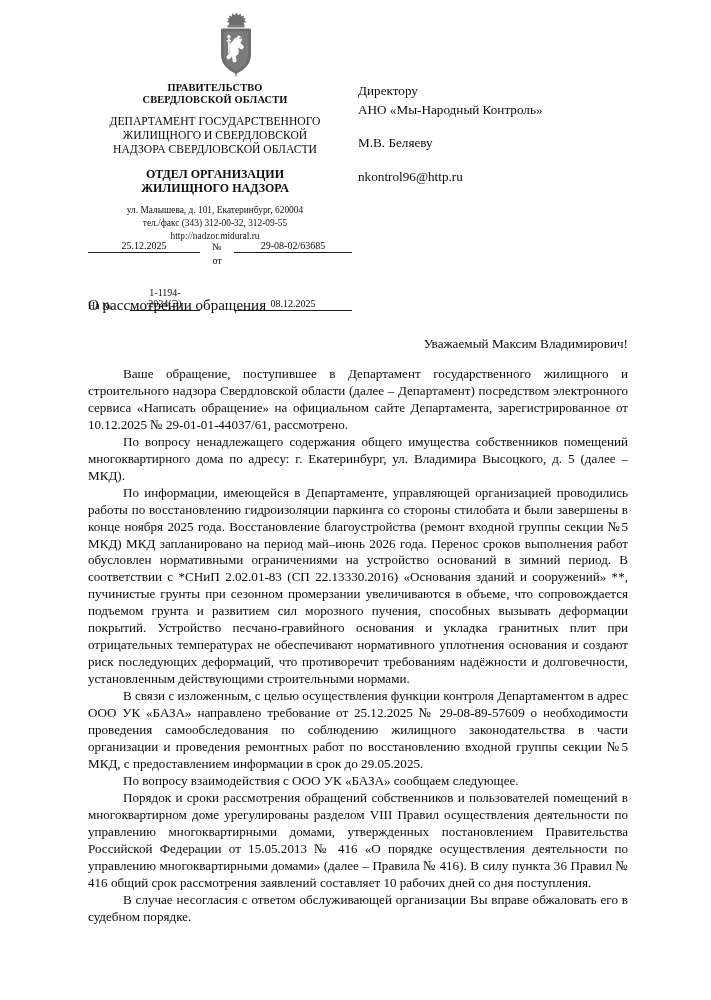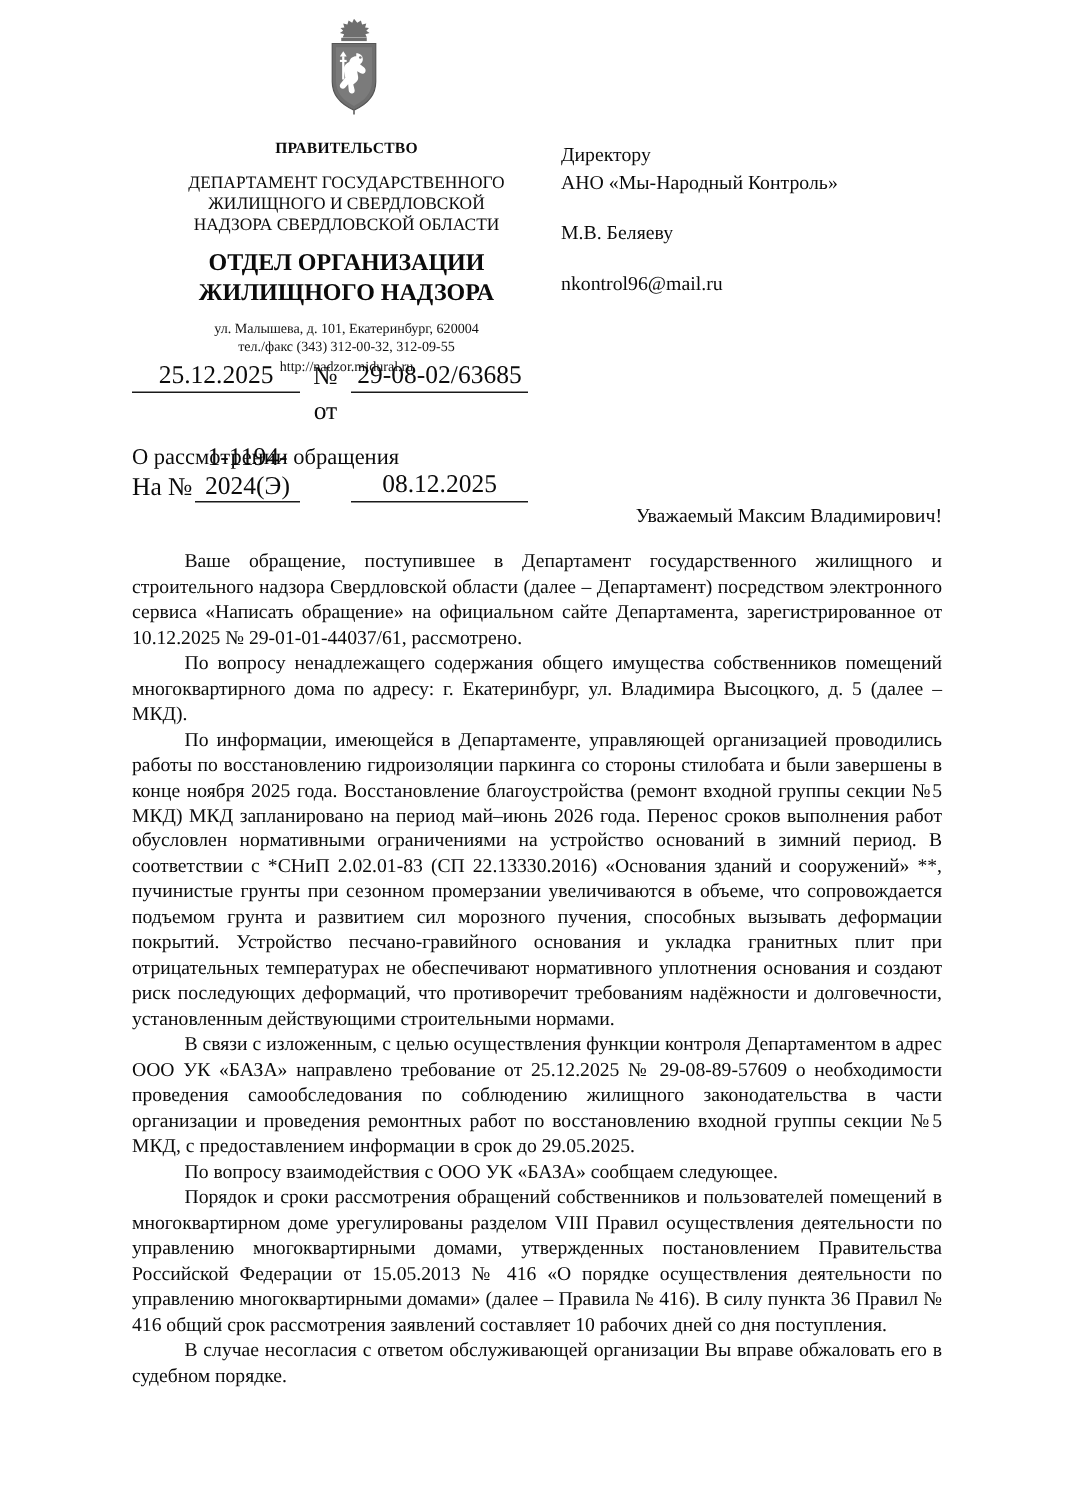--- a/index.html
+++ b/index.html
@@ -35,23 +35,22 @@
     display: inline-block;
     width: 46px;
     height: 66px;
     margin-left: -240px;
   }
 
   
   .header {
     position: absolute;
     top: 82px;
-    left: 88px;
+    left: 72px;
     width: 561px;
-    margin-top: 12px;
   }
   .hdr-cols {
     display: flex;
     align-items: flex-start;
   }
   .hdr-left {
     width: 286px;
     text-align: center;
     line-height: 1.16;
   }
@@ -67,40 +66,40 @@
     letter-spacing: .15px;
   }
   .org-dept {
     font-weight: normal;
     font-size: 11.6px;
     margin-top: 9px;
     line-height: 1.22;
   }
   .org-otdel {
     font-weight: bold;
-    font-size: 16px;
+    font-size: 12px;
     margin-top: 9px;
     line-height: 1.2;
   }
   .contacts {
     font-size: 9.4px;
     margin-top: 9px;
     line-height: 1.34;
     color: #111;
   }
   .addressee-line { white-space: nowrap; }
   .addressee-gap { height: 15px; }
 
   
   .requisites {
     position: absolute;
     top: 240px;
     left: 88px;
     width: 265px;
-    font-size: 17px;
+    font-size: 10px;
   }
   .req-row {
     display: flex;
     align-items: flex-end;
   }
   .req-cell {
     text-align: center;
   }
   .rule { border-bottom: 1px solid #1a1a1a; }
   .req-r1-a { width: 112px; padding-bottom: 1px; }
@@ -184,20 +183,21 @@
       </svg>
     </span>
   </div>
 
   <div class="header">
     <div class="hdr-cols">
 
       <div class="hdr-left">
         <div class="org-gov">
           <div>ПРАВИТЕЛЬСТВО</div>
+          <div>СВЕРДЛОВСКОЙ ОБЛАСТИ</div>
         </div>
         <div class="org-dept">
           <div>ДЕПАРТАМЕНТ ГОСУДАРСТВЕННОГО</div>
           <div>ЖИЛИЩНОГО И СВЕРДЛОВСКОЙ</div>
           <div>НАДЗОРА СВЕРДЛОВСКОЙ ОБЛАСТИ</div>
         </div>
         <div class="org-otdel">
           <div>ОТДЕЛ ОРГАНИЗАЦИИ</div>
           <div>ЖИЛИЩНОГО НАДЗОРА</div>
         </div>
@@ -207,21 +207,21 @@
           <div>http://nadzor.midural.ru</div>
         </div>
       </div>
 
       <div class="hdr-right">
         <div class="addressee-line">Директору</div>
         <div class="addressee-line">АНО «Мы-Народный Контроль»</div>
         <div class="addressee-gap"></div>
         <div class="addressee-line">М.В. Беляеву</div>
         <div class="addressee-gap"></div>
-        <div class="addressee-line">nkontrol96@mail.ru</div>
+        <div class="addressee-line">nkontrol96@http.ru</div>
       </div>
 
     </div>
   </div>
 
   <div class="requisites">
     <div class="req-row">
       <div class="req-cell req-r1-a rule">25.12.2025</div>
       <div class="req-cell req-r1-b">№</div>
       <div class="req-cell req-r1-c rule">29-08-02/63685</div>

